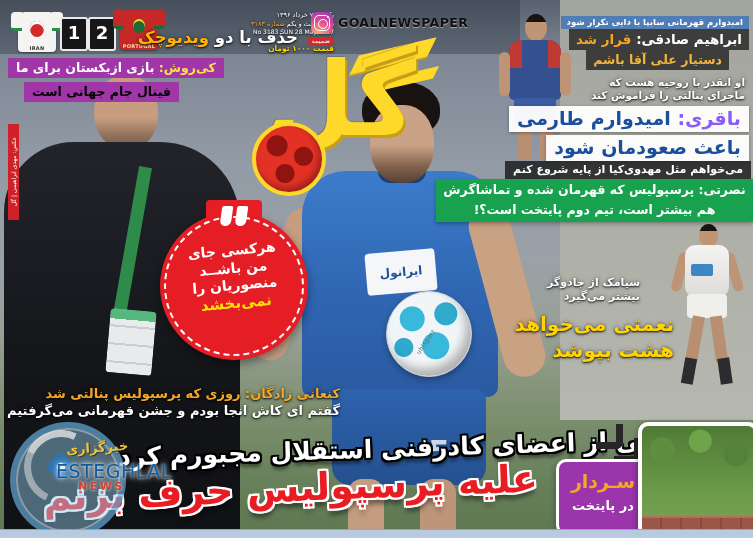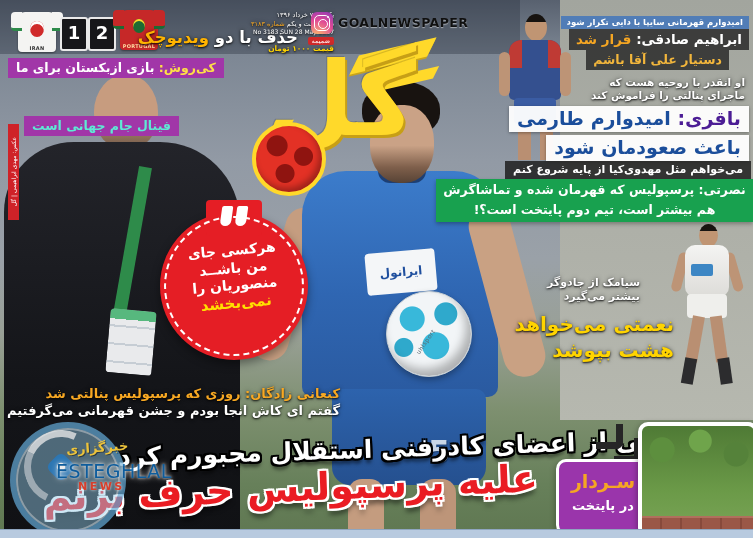--- a/index.html
+++ b/index.html
@@ -84,21 +84,21 @@
   .j-por{left:104px;top:2px;background:#c62828;}
   .j-por .sl{background:#c62828;border-bottom:3px solid #1d6b34;}
   .j-por .emb{position:absolute;left:13px;top:9px;width:12px;height:14px;background:#1d6b34;border-radius:50%;box-shadow:inset 0 2px 0 #ffd92a;}
   .j-por .tname{color:#ffd9a0;}
   .tile{position:absolute;width:24px;height:30px;background:#17171a;border:2px solid #e9e9e9;border-radius:3px;
         color:#fff;font-size:18px;font-weight:bold;text-align:center;line-height:27px;}
   .vc{left:150px;top:28px;width:148px;font-size:16.5px;font-weight:bold;color:#fff;text-align:center;}
   .vc .y{color:#ffb300;}
   .qz1{left:8px;top:58px;background:#a136a8;color:#fff;font-size:12.5px;font-weight:bold;padding:2px 8px 3px;}
   .qz1 .y{color:#fde047;}
-  .qz2{left:24px;top:82px;background:#a136a8;color:#5eead4;font-size:12.5px;font-weight:bold;padding:2px 8px 3px;margin-top:34px;}
+  .qz2{left:24px;top:82px;background:#a136a8;color:#000000;font-size:12.5px;font-weight:bold;padding:2px 8px 3px;}
   .dateblk{left:228px;top:11px;width:106px;text-align:right;color:#fff;font-size:6.5px;line-height:8.5px;}
   .dateblk .hl{color:#f7a823;}
   .dateblk .en{direction:ltr;font-size:6px;}
   .dateblk .chip{display:inline-block;background:#d02a2a;color:#fff;padding:0 4px;border-radius:2px;font-size:6.5px;}
   .dateblk .price{color:#ffd400;font-size:7.5px;font-weight:bold;}
   .insta{left:311px;top:12px;width:22px;height:22px;border-radius:6px;
         background:radial-gradient(circle at 28% 115%,#fdc468,#df4996 58%,#8a3ab9);}
   .insta .frame{position:absolute;inset:3px;border:1.5px solid #fff;border-radius:5px;}
   .insta .lens{position:absolute;left:7px;top:7px;width:8px;height:8px;border:1.5px solid #fff;border-radius:50%;}
   .insta .dot{position:absolute;right:4px;top:4px;width:2px;height:2px;background:#fff;border-radius:50%;}
@@ -117,21 +117,21 @@
   .credit span{writing-mode:vertical-rl;transform:rotate(180deg);font-size:6px;color:#fff;}
   
   .trk{right:4px;top:16px;background:rgba(74,122,184,.92);color:#fff;font-size:8.5px;font-weight:bold;padding:1px 6px 2px;}
   .trh1{right:4px;top:29px;background:rgba(35,35,35,.8);font-size:13.5px;font-weight:bold;padding:2px 7px 3px;}
   .trh1 .nm{color:#fff;}
   .trh1 .rest{color:#f5a623;}
   .trh2{right:24px;top:50px;background:rgba(35,35,35,.8);color:#f2b63c;font-size:12.5px;font-weight:bold;padding:2px 7px 3px;}
   .trsub{right:8px;top:76px;text-align:right;color:#fff;font-size:10.5px;font-weight:bold;line-height:13px;}
   .bagheri{right:4px;top:106px;text-align:right;}
   .bagheri .row{display:inline-block;background:rgba(255,255,255,.95);padding:1px 8px 3px;font-size:19px;font-weight:bold;box-shadow:0 1px 3px rgba(0,0,0,.35);}
-  .bagheri .nm{color:#4c1d95;}
+  .bagheri .nm{color:#8b5cf6;}
   .bagheri .bl{color:#1b4e9b;}
   .bagheri .r2{margin-top:3px;}
   .bsub{right:2px;top:161px;background:rgba(30,30,30,.85);color:#fff;font-size:11px;font-weight:bold;padding:2px 8px 3px;}
   .nosrati{left:436px;top:179px;width:317px;height:42px;background:#18a14f;color:#fff;text-align:center;
         font-size:12.5px;font-weight:bold;line-height:20px;padding-top:1px;box-shadow:0 2px 4px rgba(0,0,0,.3);}
   .siamak{left:554px;top:276px;width:86px;text-align:right;color:#fff;font-size:11px;font-weight:bold;line-height:14px;}
   .nemati{left:504px;top:311px;width:170px;text-align:right;color:#ffd400;font-size:20px;font-weight:bold;line-height:26px;}
   
   .quote{left:160px;top:212px;width:148px;height:148px;z-index:5;}
   .quote .bg{position:absolute;inset:0;border-radius:50%;background:#e51e25;box-shadow:0 4px 10px rgba(0,0,0,.4);}

